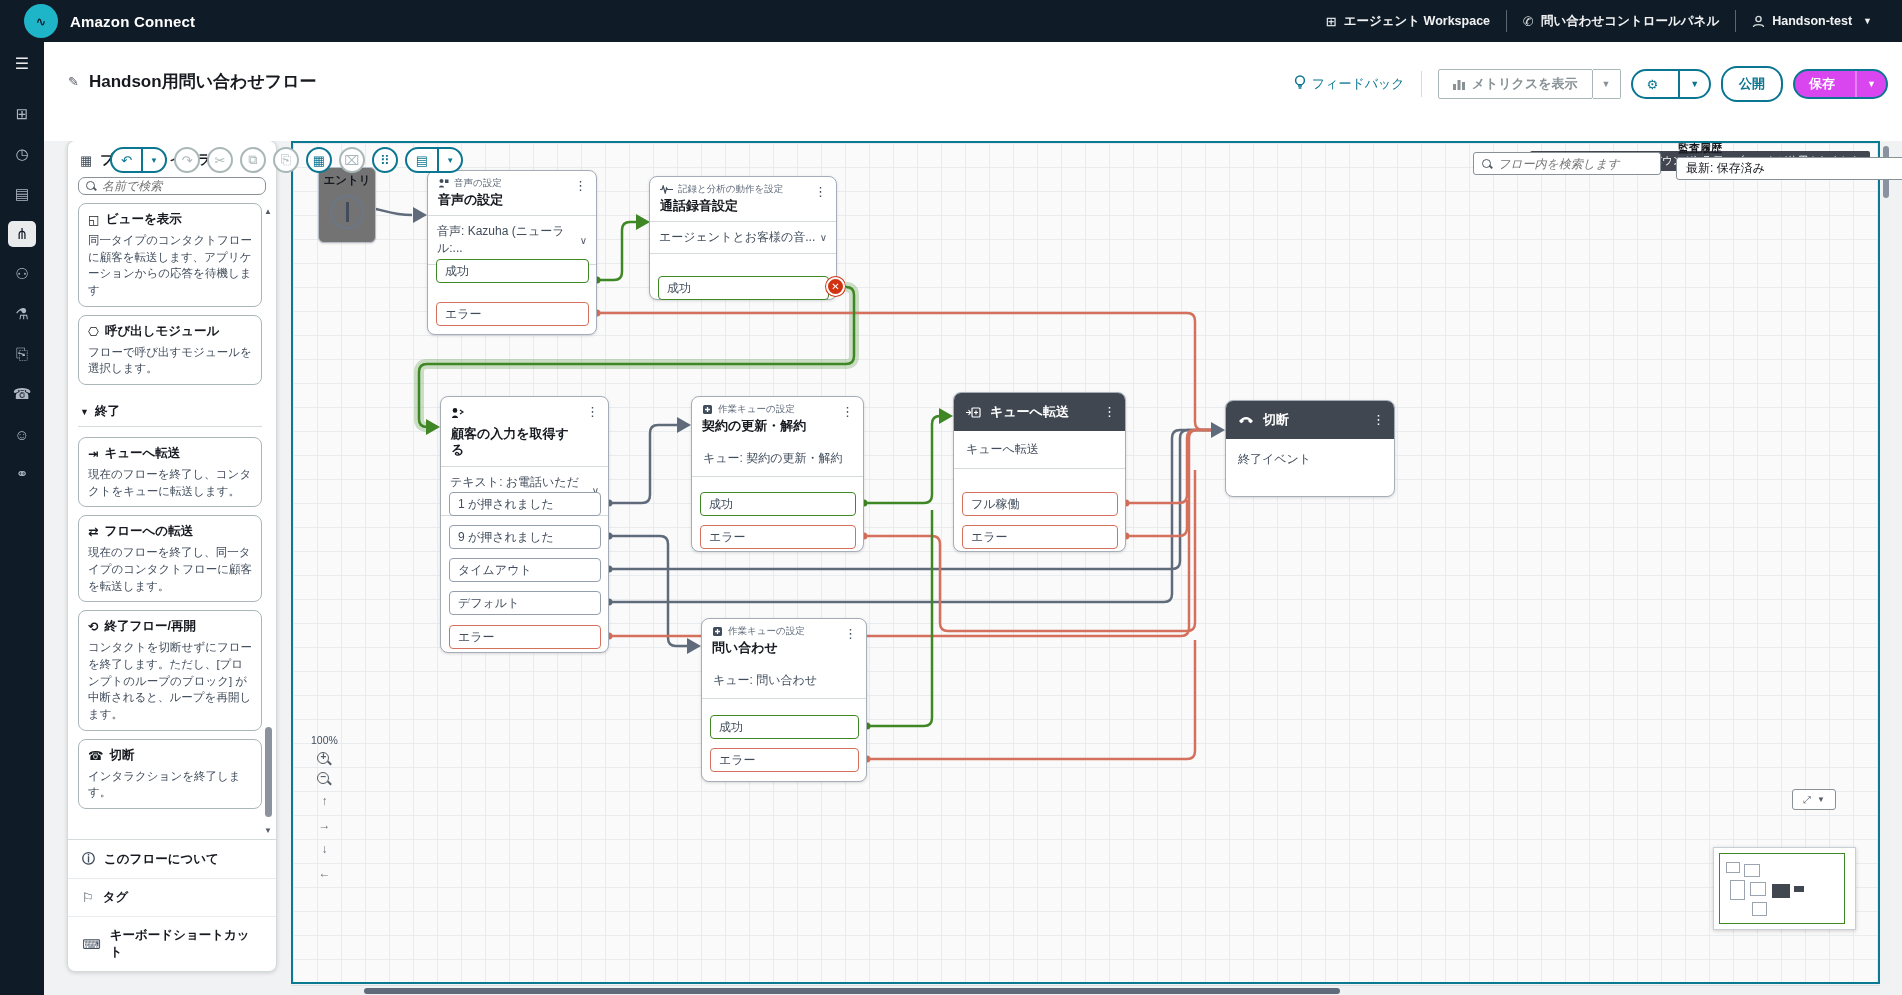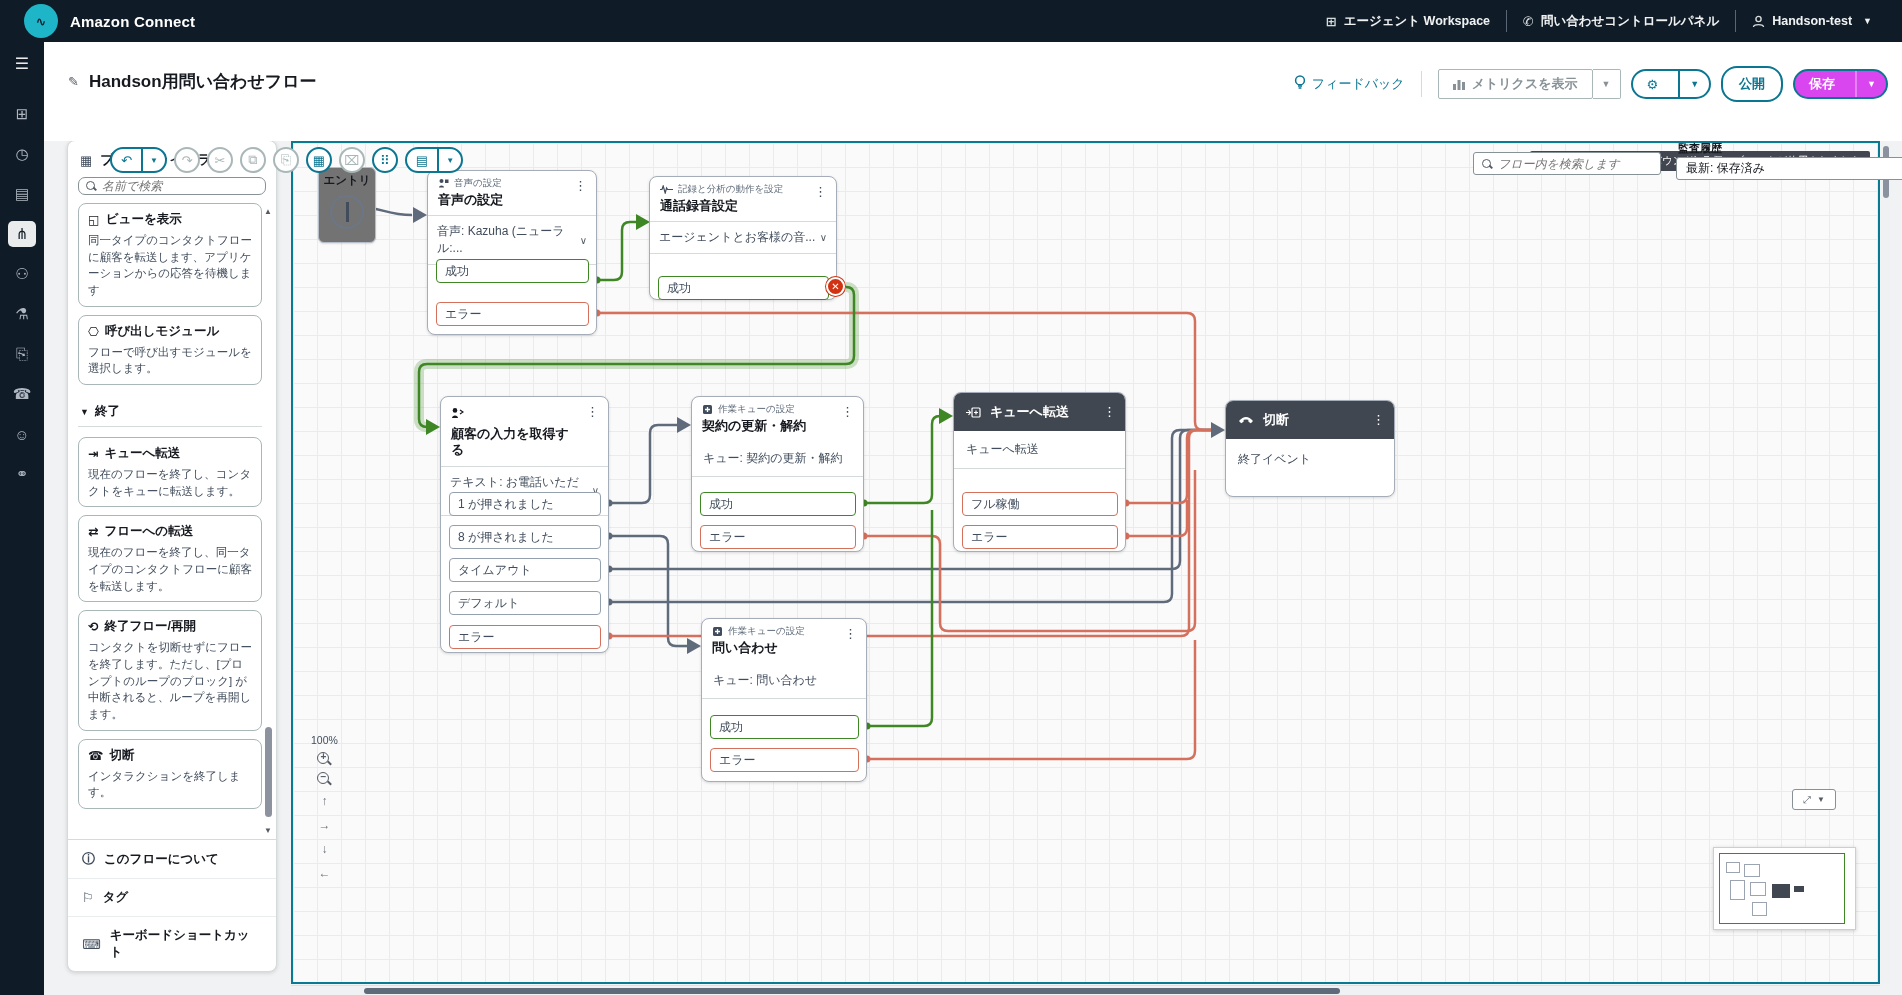--- a/index.html
+++ b/index.html
@@ -532,21 +532,21 @@
       <span class="kebab">⋮</span>
     </div>
     <div class="bselect">
       <span>テキスト: お電話いただき...</span>
       <span class="cv">∨</span>
     </div>
     <div class="out" style="top:95px;">
         <span>1 が押されました</span>
       </div>
     <div class="out" style="top:128px;">
-        <span>8 が押されました</span>
+        <span>9 が押されました</span>
       </div>
     <div class="out" style="top:161px;">
         <span>タイムアウト</span>
       </div>
     <div class="out" style="top:194px;">
         <span>デフォルト</span>
       </div>
     <div class="out error" style="top:228px;">
         <span>エラー</span>
       </div>

